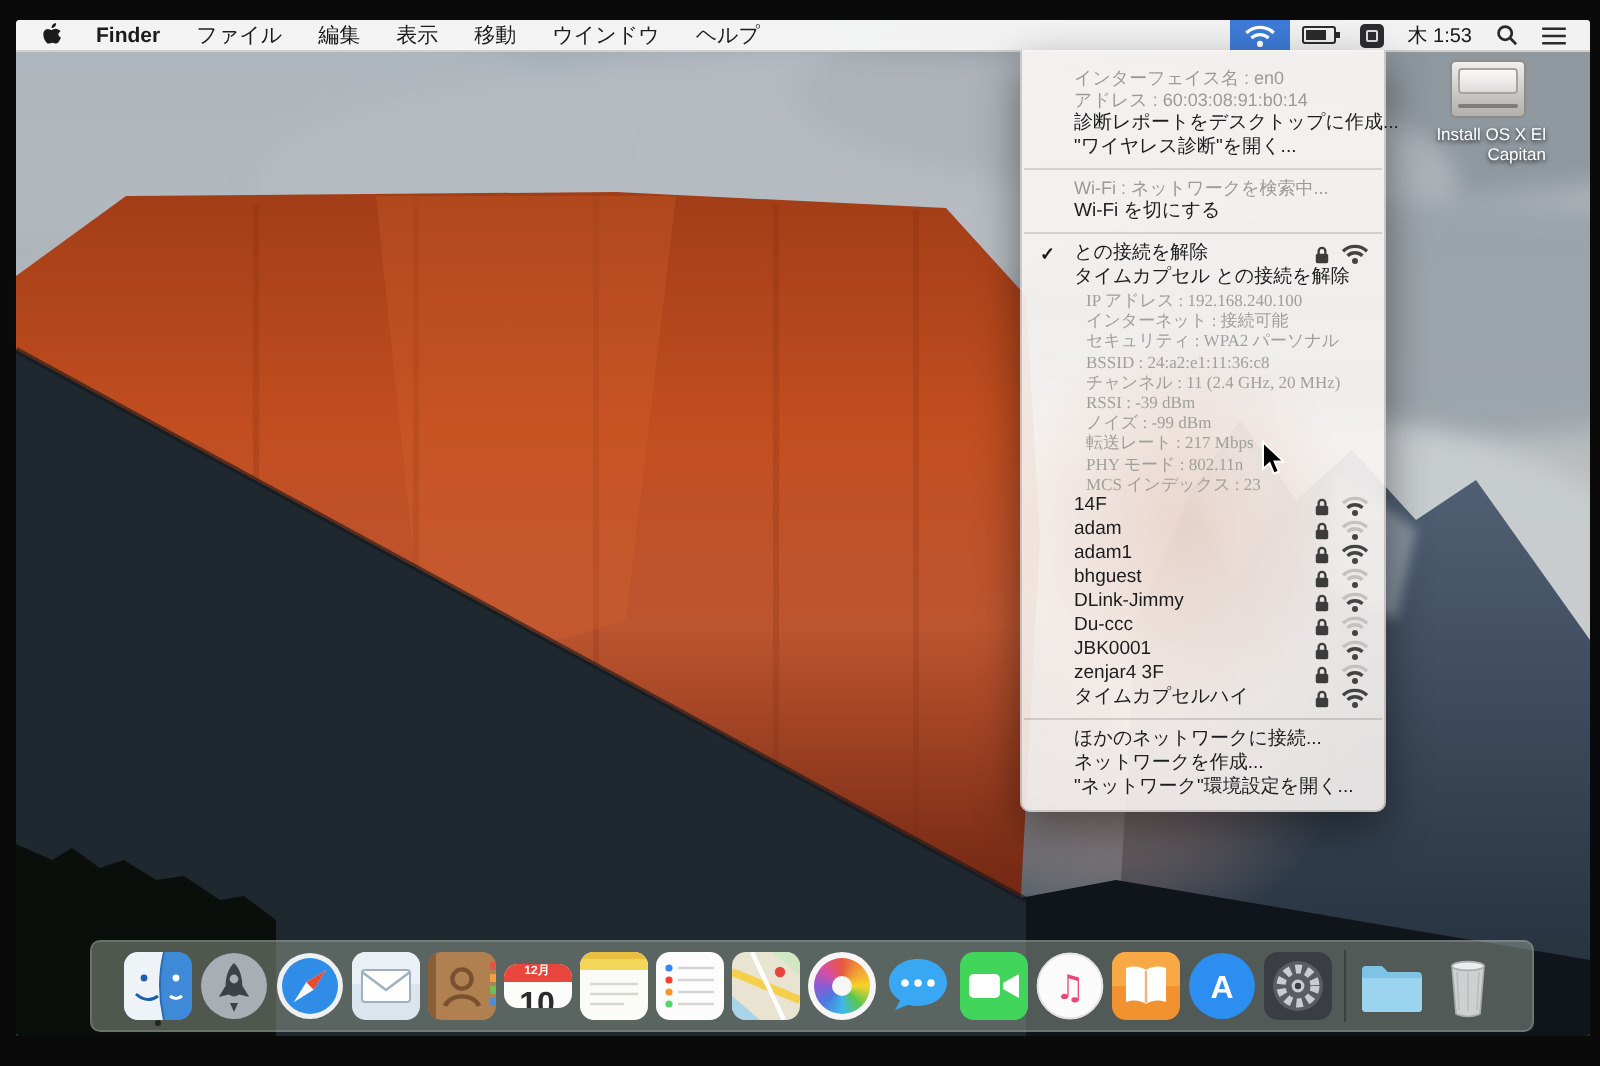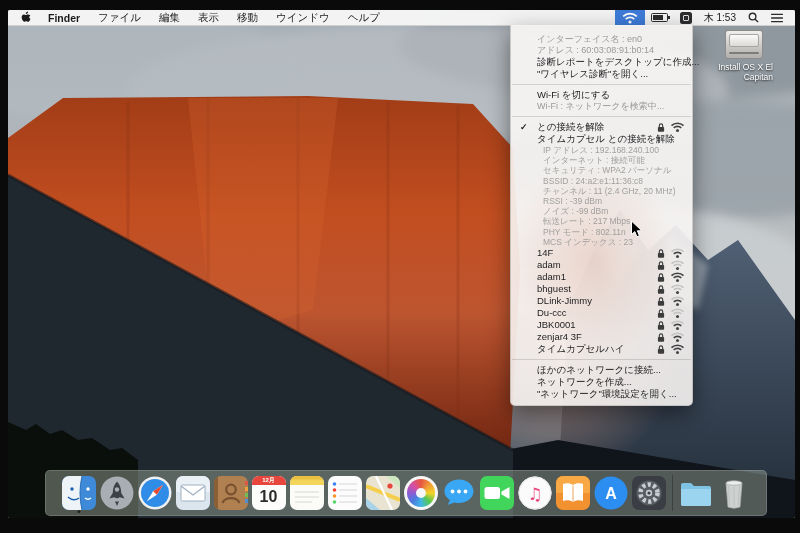--- a/index.html
+++ b/index.html
@@ -28,21 +28,21 @@
   .clock{font-size:10px;white-space:nowrap;}
   
   .wifi-menu{position:absolute;left:502px;top:15px;width:181px;z-index:50;
              background:linear-gradient(rgba(248,246,244,.93),rgba(246,242,240,.9));
              border:1px solid rgba(0,0,0,.16);border-top:none;border-radius:0 0 5px 5px;
              box-shadow:0 8px 22px rgba(0,0,0,.45);padding:9px 0 5px 0;}
   .wifi-menu::before{content:'';position:absolute;inset:0;border-radius:0 0 5px 5px;pointer-events:none;
              background:radial-gradient(ellipse 120px 140px at 45% 62%, rgba(210,150,125,.28), rgba(210,150,125,0) 70%);}
   .mi{position:relative;padding:0 8px 0 26px;white-space:nowrap;font-size:9.5px;line-height:12px;color:#1d1d1f;}
   .mi.gray{color:#9b9a98;font-size:9px;line-height:11px;}
-  .mi.detail{font-size:8.5px;line-height:10.2px;padding-left:32px;color:#a19f9c;}
+  .mi.detail{font-size:8.5px;line-height:10.2px;padding-left:32px;color:#a19f9c;font-family:Liberation Serif, serif;}
   .mi .check{position:absolute;left:9px;top:0;font-weight:bold;font-size:9px;}
   .net-icons{position:absolute;right:7px;top:50%;transform:translateY(-50%);display:flex;gap:5px;align-items:center;}
   .menu-divider{height:1px;background:rgba(0,0,0,.13);margin:4px 1px;}
   
   .desktop-vol{position:absolute;left:707px;top:20px;width:58px;z-index:5;text-align:center;}
   .drive{width:36px;height:27px;margin:0 auto;border-radius:3px;
          background:linear-gradient(#f0efed,#c9c7c4 60%,#b2b0ad);border:1px solid #8e8c89;position:relative;}
   .drive::before{content:'';position:absolute;left:3px;right:3px;top:3px;height:11px;border-radius:2px;
          background:linear-gradient(#fbfaf9,#dddbd8);border:1px solid #a7a5a2;}
   .drive::after{content:'';position:absolute;left:3px;right:3px;bottom:4px;height:2.5px;background:#7e7c79;border-radius:1px;}
@@ -53,21 +53,21 @@
         display:flex;align-items:center;justify-content:center;padding:0 4px;}
   .dock-item{width:38px;height:40px;position:relative;display:flex;align-items:center;justify-content:center;flex:0 0 auto;}
   .dock-item.running::after{content:'';position:absolute;bottom:0px;left:50%;transform:translateX(-50%);
         width:3px;height:3px;border-radius:50%;background:#222;}
   .ic{width:34px;height:34px;border-radius:7px;overflow:hidden;position:relative;}
   .ic.circle{border-radius:50%;}
   .ic.bare{border-radius:0;overflow:visible;}
   .ic svg{display:block;width:34px;height:34px;}
   .dock-divider{width:1px;height:36px;background:rgba(40,48,40,.55);margin:0 4px;flex:0 0 auto;}
   
-  .cal{width:34px;height:34px;background:#fcfcfa;}
+  .cal{width:34px;height:22px;background:#fcfcfa;}
   .cal-m{height:9px;background:#e8463c;color:#fff;font-size:6px;line-height:9px;text-align:center;font-weight:bold;}
   .cal-d{height:25px;color:#2b2b2b;font-size:16px;line-height:24px;text-align:center;font-weight:bold;}
   
   .ph{background:#f6f6f6;}
   .ph-wheel{position:absolute;inset:3px;border-radius:50%;
     background:conic-gradient(#e8563f,#f09c36,#f5d428,#58c74f,#3fb7e8,#4a7be0,#8d5bd4,#d84fa0,#e8563f);}
   .ph-core{position:absolute;inset:12px;border-radius:50%;background:#f6f6f6;}
   
   .cursor{position:absolute;left:622px;top:210px;z-index:100;pointer-events:none;}
 </style>
@@ -198,22 +198,22 @@
       <div>Capitan</div>
     </div>
   </div>
 
   <div class="wifi-menu" id="wifi-menu">
       <div class="mi gray"><span>インターフェイス名 : en0</span></div>
       <div class="mi gray"><span>アドレス : 60:03:08:91:b0:14</span></div>
       <div class="mi "><span>診断レポートをデスクトップに作成...</span></div>
       <div class="mi "><span>"ワイヤレス診断"を開く...</span></div>
       <div class="menu-divider"></div>
+      <div class="mi gray"><span>Wi-Fi : ネットワークを検索中...</span></div>
       <div class="mi "><span>Wi-Fi を切にする</span></div>
-      <div class="mi gray"><span>Wi-Fi : ネットワークを検索中...</span></div>
       <div class="menu-divider"></div>
       <div class="mi "><span class="check">✓</span><span>との接続を解除</span><span class="net-icons">
           <svg width="8" height="10" viewBox="0 0 9 11">
             <path d="M2.6 5 V3.4 a1.9 1.9 0 0 1 3.8 0 V5" stroke="#3c3c3c" stroke-width="1.3" fill="none"></path>
             <rect x="1" y="4.8" width="7" height="5.4" rx="1" fill="#3c3c3c"></rect>
           </svg>
           <svg width="15" height="11" viewBox="0 0 20 14">
             <path d="M2,5.2 A11.5 11.5 0 0 1 18,5.2" stroke="#444" stroke-width="2.2" fill="none"></path>
             <path d="M5,8.2 A7.2 7.2 0 0 1 15,8.2" stroke="#444" stroke-width="2.2" fill="none"></path>
             <circle cx="10" cy="11.6" r="2" fill="#444"></circle>

